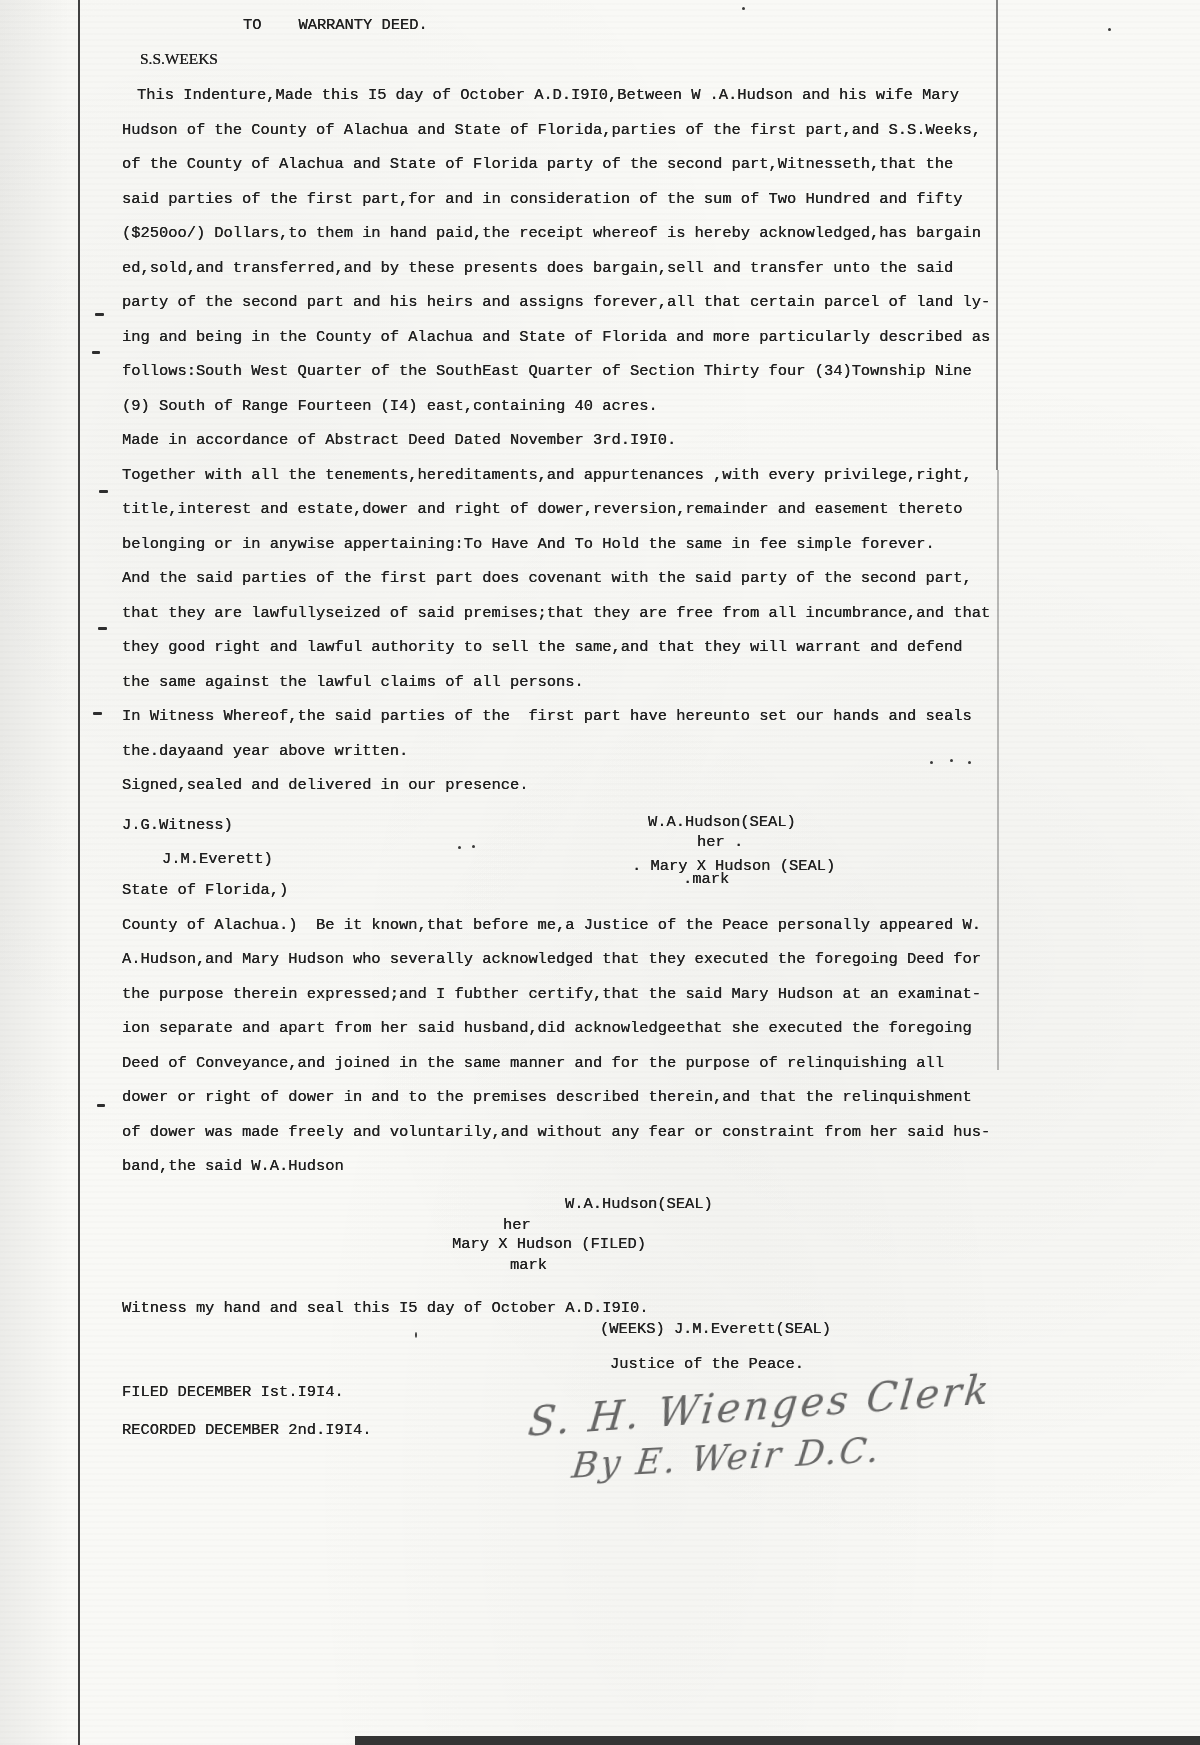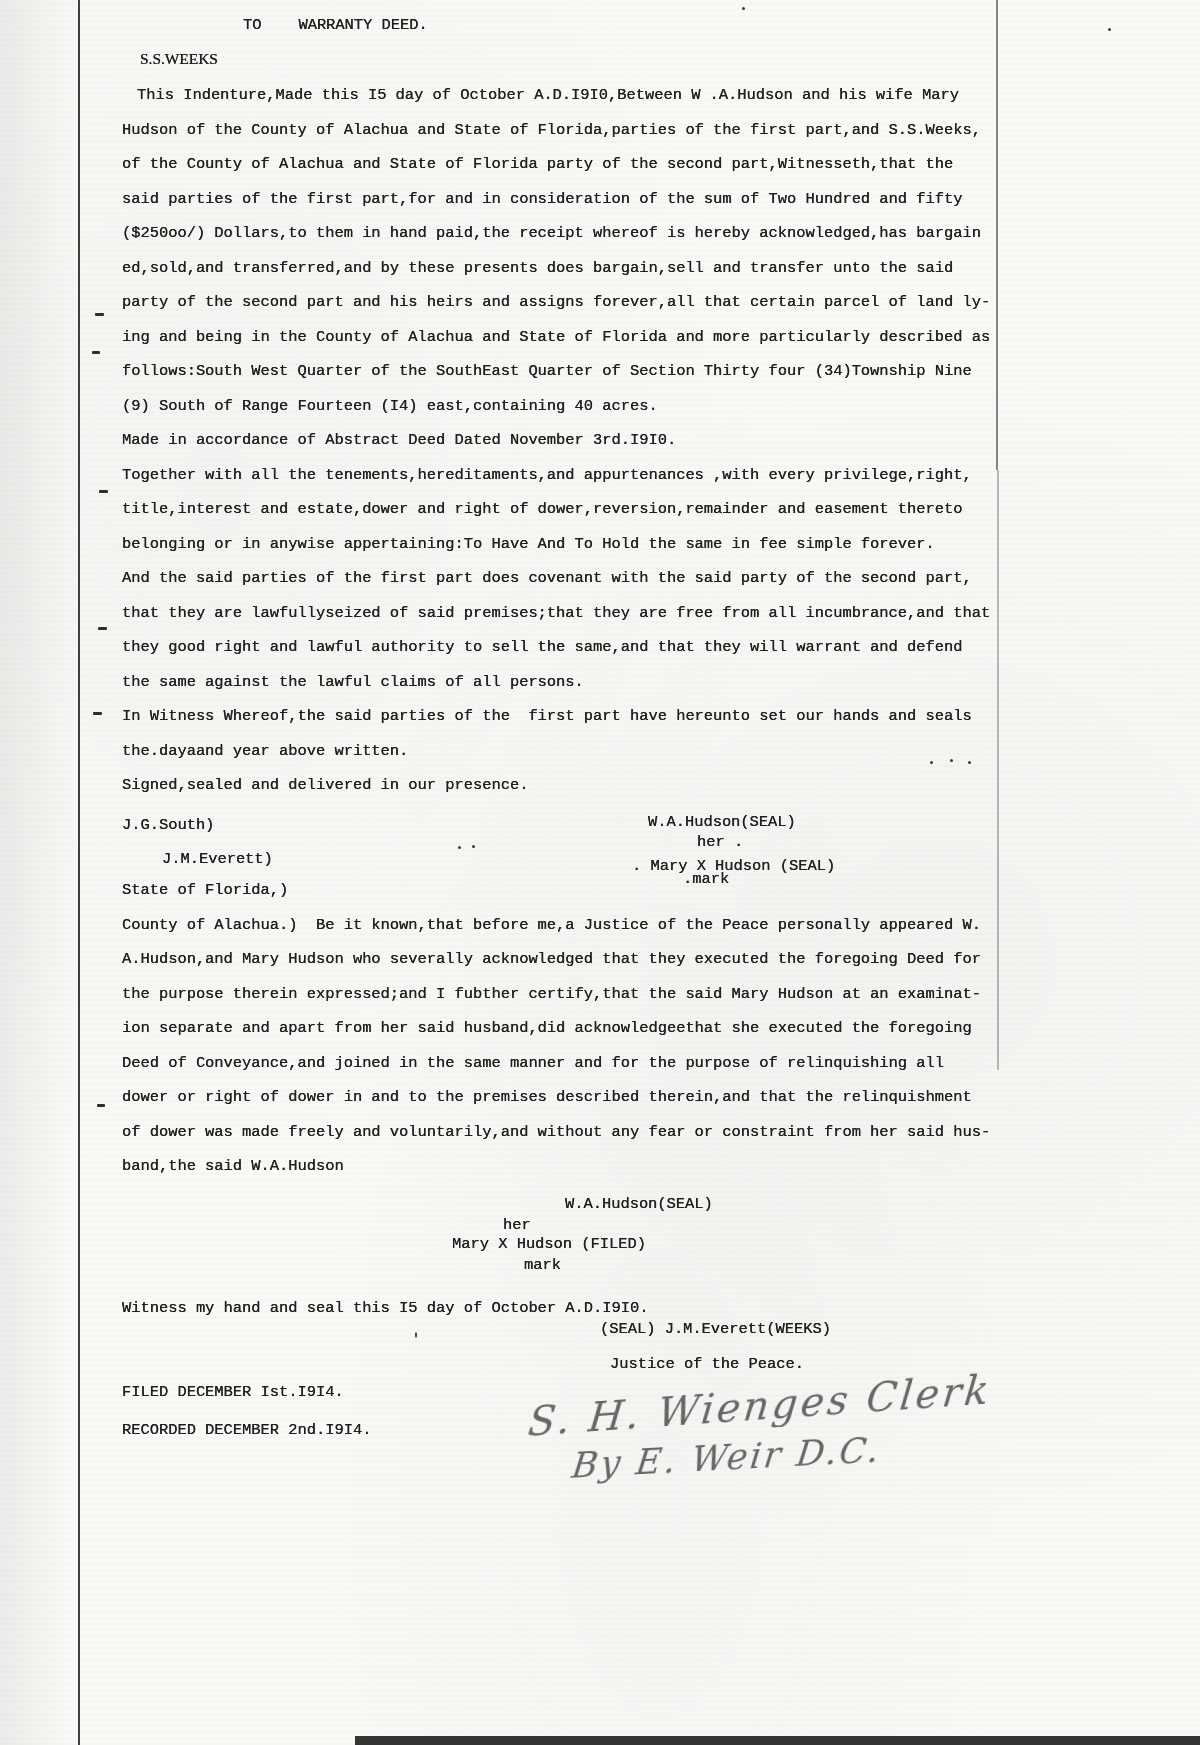--- a/index.html
+++ b/index.html
@@ -51,37 +51,37 @@
   <div class="rule" style="left:78px; top:0; width:2px; height:1745px; opacity:0.88;"></div>
   <div class="rule" style="left:996px; top:0; width:2px; height:470px; opacity:0.55;"></div>
   <div class="rule" style="left:997px; top:470px; width:1.5px; height:600px; opacity:0.3;"></div>
   <div class="rule" style="left:355px; top:1736px; width:845px; height:9px; background:#343434;"></div>
 
   <div class="type" style="left:243px; top:16px;">TO    WARRANTY DEED.</div>
   <div class="type" style="left:140px; top:50px;font-family:Liberation Serif, serif;">S.S.WEEKS</div>
 
   <div class="type lines body-lines" style="left:122px; top:86px;"><div class="tline">This Indenture,Made this I5 day of October A.D.I9I0,Between W .A.Hudson and his wife Mary</div><div class="tline">Hudson of the County of Alachua and State of Florida,parties of the first part,and S.S.Weeks,</div><div class="tline">of the County of Alachua and State of Florida party of the second part,Witnesseth,that the</div><div class="tline">said parties of the first part,for and in consideration of the sum of Two Hundred and fifty</div><div class="tline">($250oo/) Dollars,to them in hand paid,the receipt whereof is hereby acknowledged,has bargain</div><div class="tline">ed,sold,and transferred,and by these presents does bargain,sell and transfer unto the said</div><div class="tline">party of the second part and his heirs and assigns forever,all that certain parcel of land ly-</div><div class="tline">ing and being in the County of Alachua and State of Florida and more particularly described as</div><div class="tline">follows:South West Quarter of the SouthEast Quarter of Section Thirty four (34)Township Nine</div><div class="tline">(9) South of Range Fourteen (I4) east,containing 40 acres.</div><div class="tline">Made in accordance of Abstract Deed Dated November 3rd.I9I0.</div><div class="tline">Together with all the tenements,hereditaments,and appurtenances ,with every privilege,right,</div><div class="tline">title,interest and estate,dower and right of dower,reversion,remainder and easement thereto</div><div class="tline">belonging or in anywise appertaining:To Have And To Hold the same in fee simple forever.</div><div class="tline">And the said parties of the first part does covenant with the said party of the second part,</div><div class="tline">that they are lawfullyseized of said premises;that they are free from all incumbrance,and that</div><div class="tline">they good right and lawful authority to sell the same,and that they will warrant and defend</div><div class="tline">the same against the lawful claims of all persons.</div><div class="tline">In Witness Whereof,the said parties of the  first part have hereunto set our hands and seals</div><div class="tline">the.dayaand year above written.</div><div class="tline">Signed,sealed and delivered in our presence.</div></div>
 
-  <div class="type" style="left:122px; top:816px;">J.G.South)</div>
+  <div class="type" style="left:122px; top:816px;">J.G.Witness)</div>
   <div class="type" style="left:122px; top:850px;margin-left:40px;">J.M.Everett)</div>
 
   <div class="type" style="left:648px; top:813px;">W.A.Hudson(SEAL)</div>
   <div class="type" style="left:697px; top:833px;">her .</div>
   <div class="type" style="left:632px; top:857px;">. Mary X Hudson (SEAL)</div>
   <div class="type" style="left:683px; top:870px;">.mark</div>
 
   <div class="type lines" style="left:122px; top:881px;"><div class="tline">State of Florida,)</div><div class="tline">County of Alachua.)  Be it known,that before me,a Justice of the Peace personally appeared W.</div><div class="tline">A.Hudson,and Mary Hudson who severally acknowledged that they executed the foregoing Deed for</div><div class="tline">the purpose therein expressed;and I fubther certify,that the said Mary Hudson at an examinat-</div><div class="tline">ion separate and apart from her said husband,did acknowledgeethat she executed the foregoing</div><div class="tline">Deed of Conveyance,and joined in the same manner and for the purpose of relinquishing all</div><div class="tline">dower or right of dower in and to the premises described therein,and that the relinquishment</div><div class="tline">of dower was made freely and voluntarily,and without any fear or constraint from her said hus-</div><div class="tline">band,the said W.A.Hudson</div></div>
 
   <div class="type" style="left:565px; top:1195px;">W.A.Hudson(SEAL)</div>
   <div class="type" style="left:503px; top:1216px;">her</div>
   <div class="type" style="left:452px; top:1235px;">Mary X Hudson (FILED)</div>
-  <div class="type" style="left:508px; top:1256px;padding-left:16px;">mark</div>
+  <div class="type" style="left:494px; top:1256px;padding-left:16px;">mark</div>
 
   <div class="type" style="left:122px; top:1299px;text-align:center;">Witness my hand and seal this I5 day of October A.D.I9I0.</div>
-  <div class="type" style="left:600px; top:1320px;">(SEAL) J.M.Everett(WEEKS)</div>
+  <div class="type" style="left:600px; top:1320px;">(WEEKS) J.M.Everett(SEAL)</div>
   <div class="type" style="left:610px; top:1355px;text-align:right;">Justice of the Peace.</div>
   <div class="type" style="left:122px; top:1383px;">FILED DECEMBER Ist.I9I4.</div>
   <div class="type" style="left:122px; top:1421px;">RECORDED DECEMBER 2nd.I9I4.</div>
 
   <div id="hw1" class="handwriting">S. H. Wienges Clerk</div>
   <div id="hw2" class="handwriting">By E. Weir D.C.</div>
 
   <div class="speck" style="left:95px; top:313px; width:9px; height:2.5px;"></div>
   <div class="speck" style="left:92px; top:351px; width:8px; height:2.5px;"></div>
   <div class="speck" style="left:99px; top:490px; width:9px; height:2.5px;"></div>

